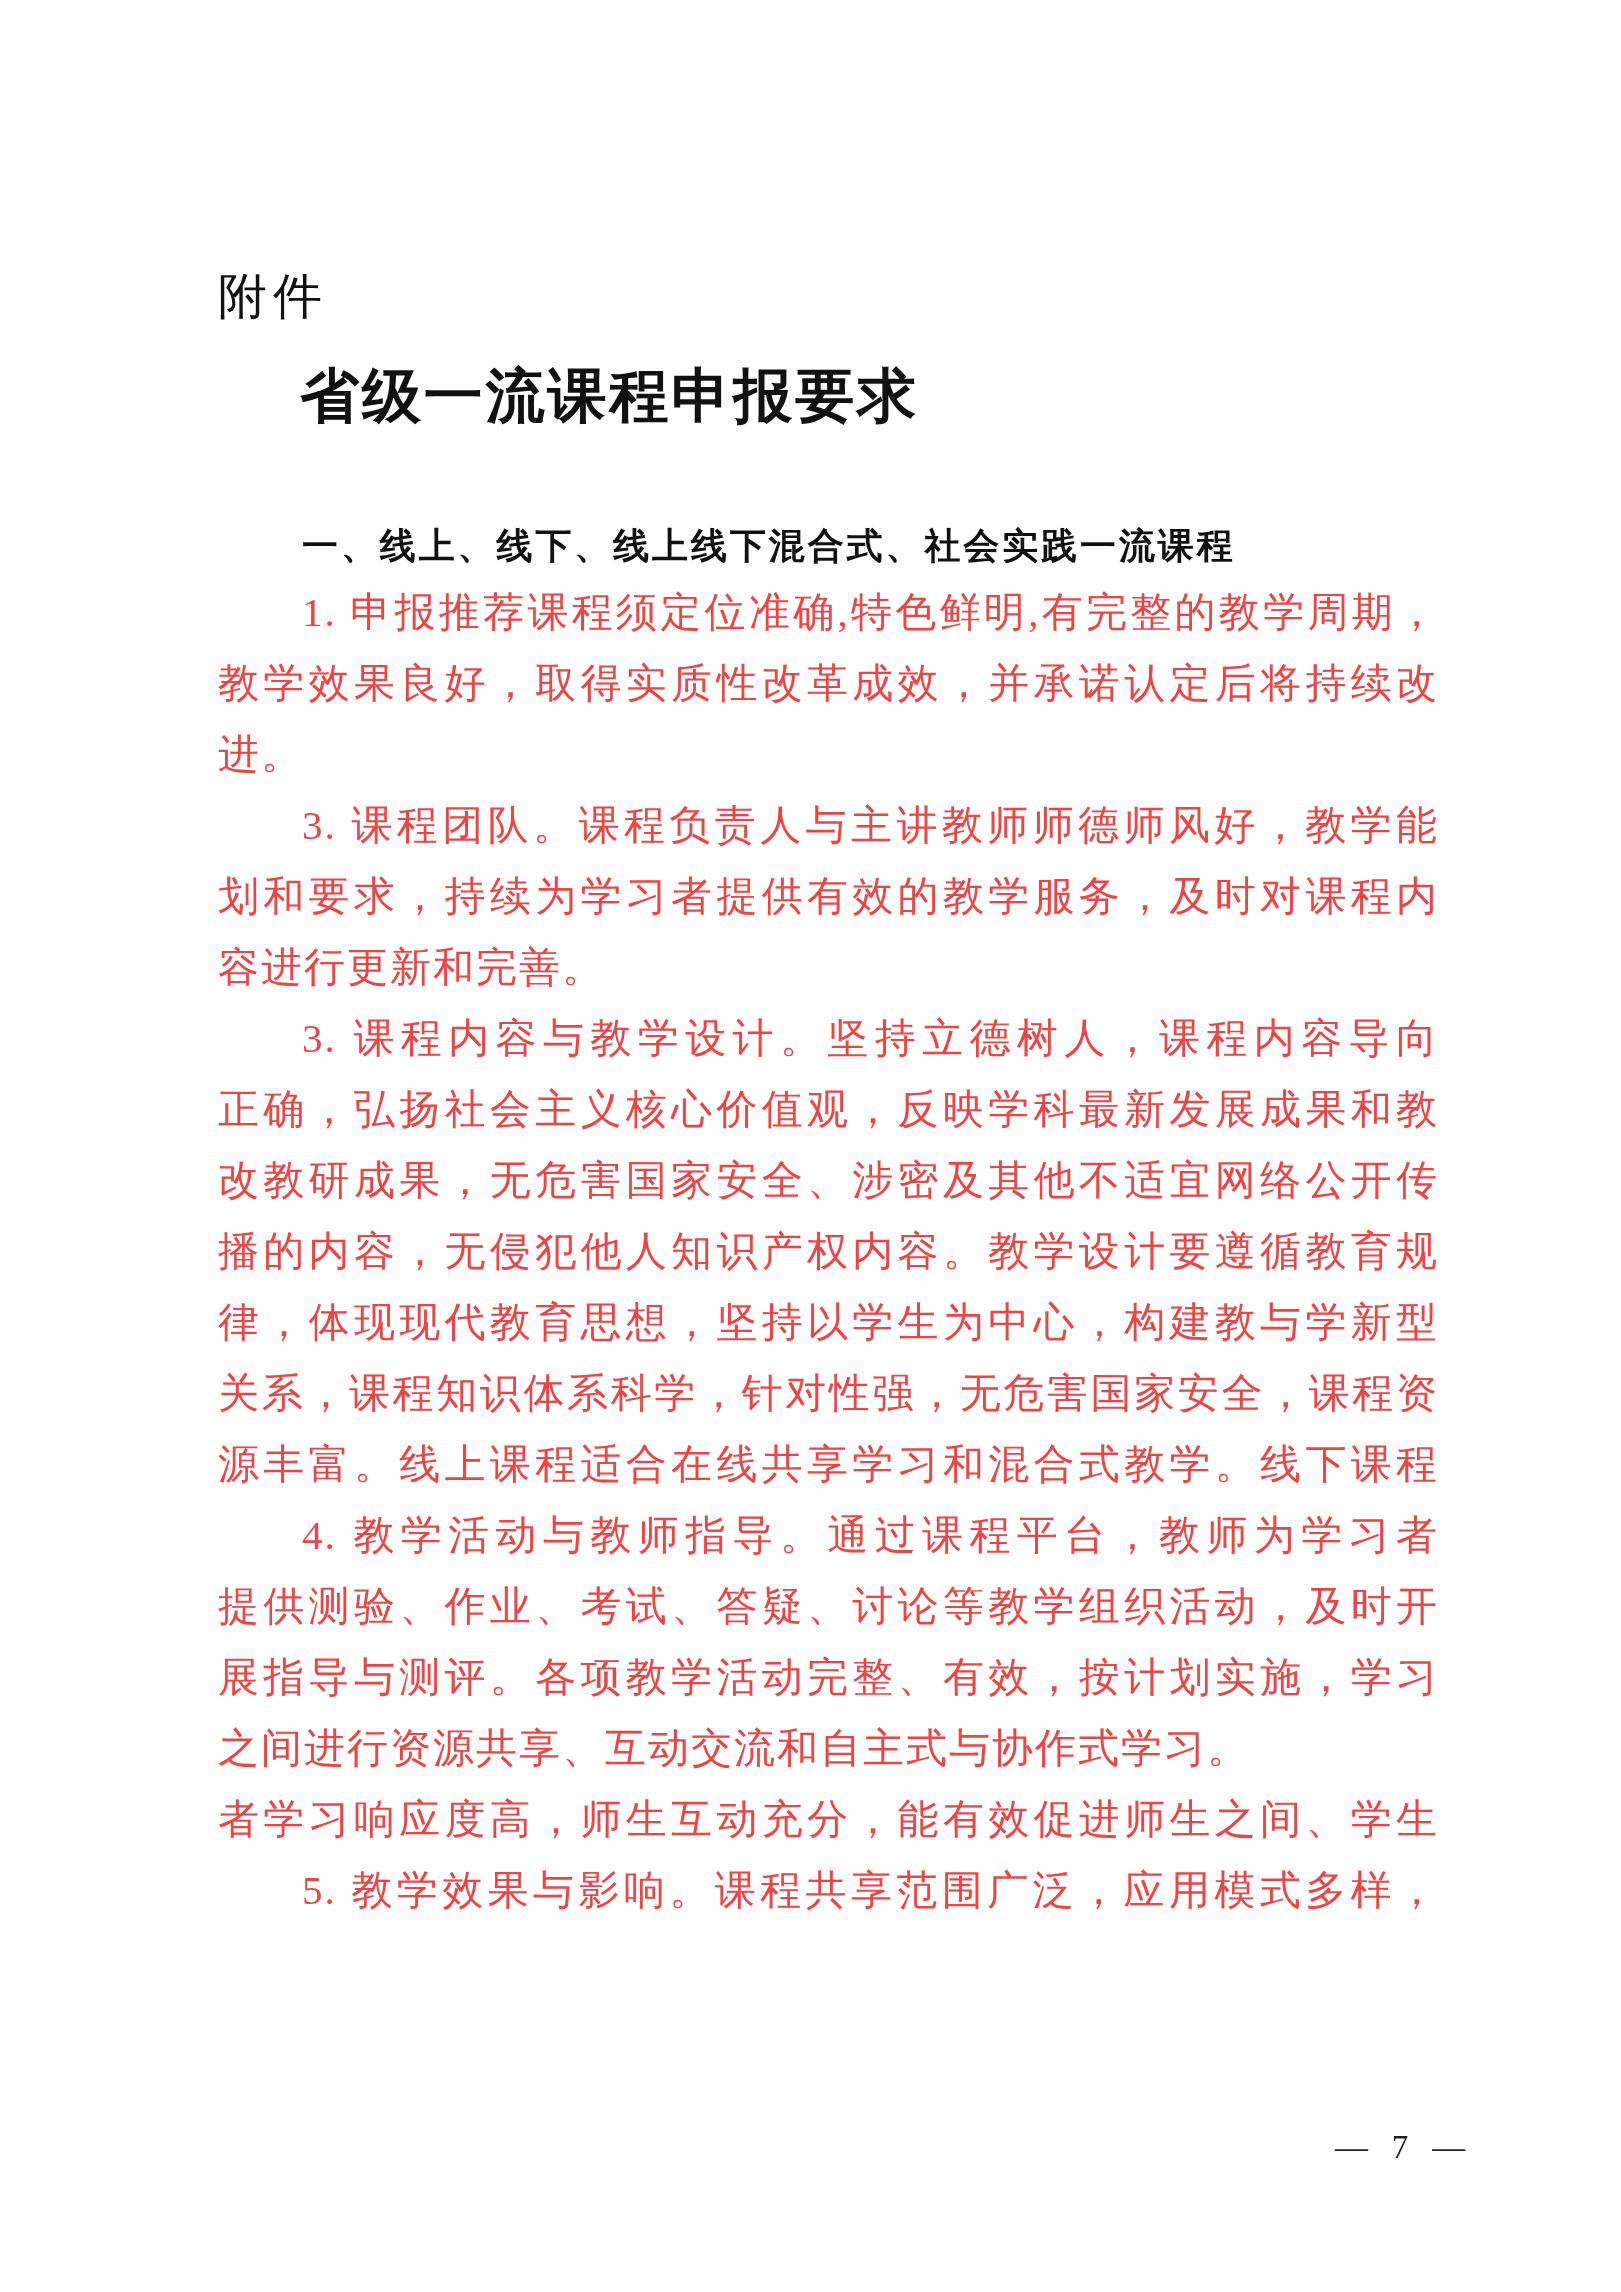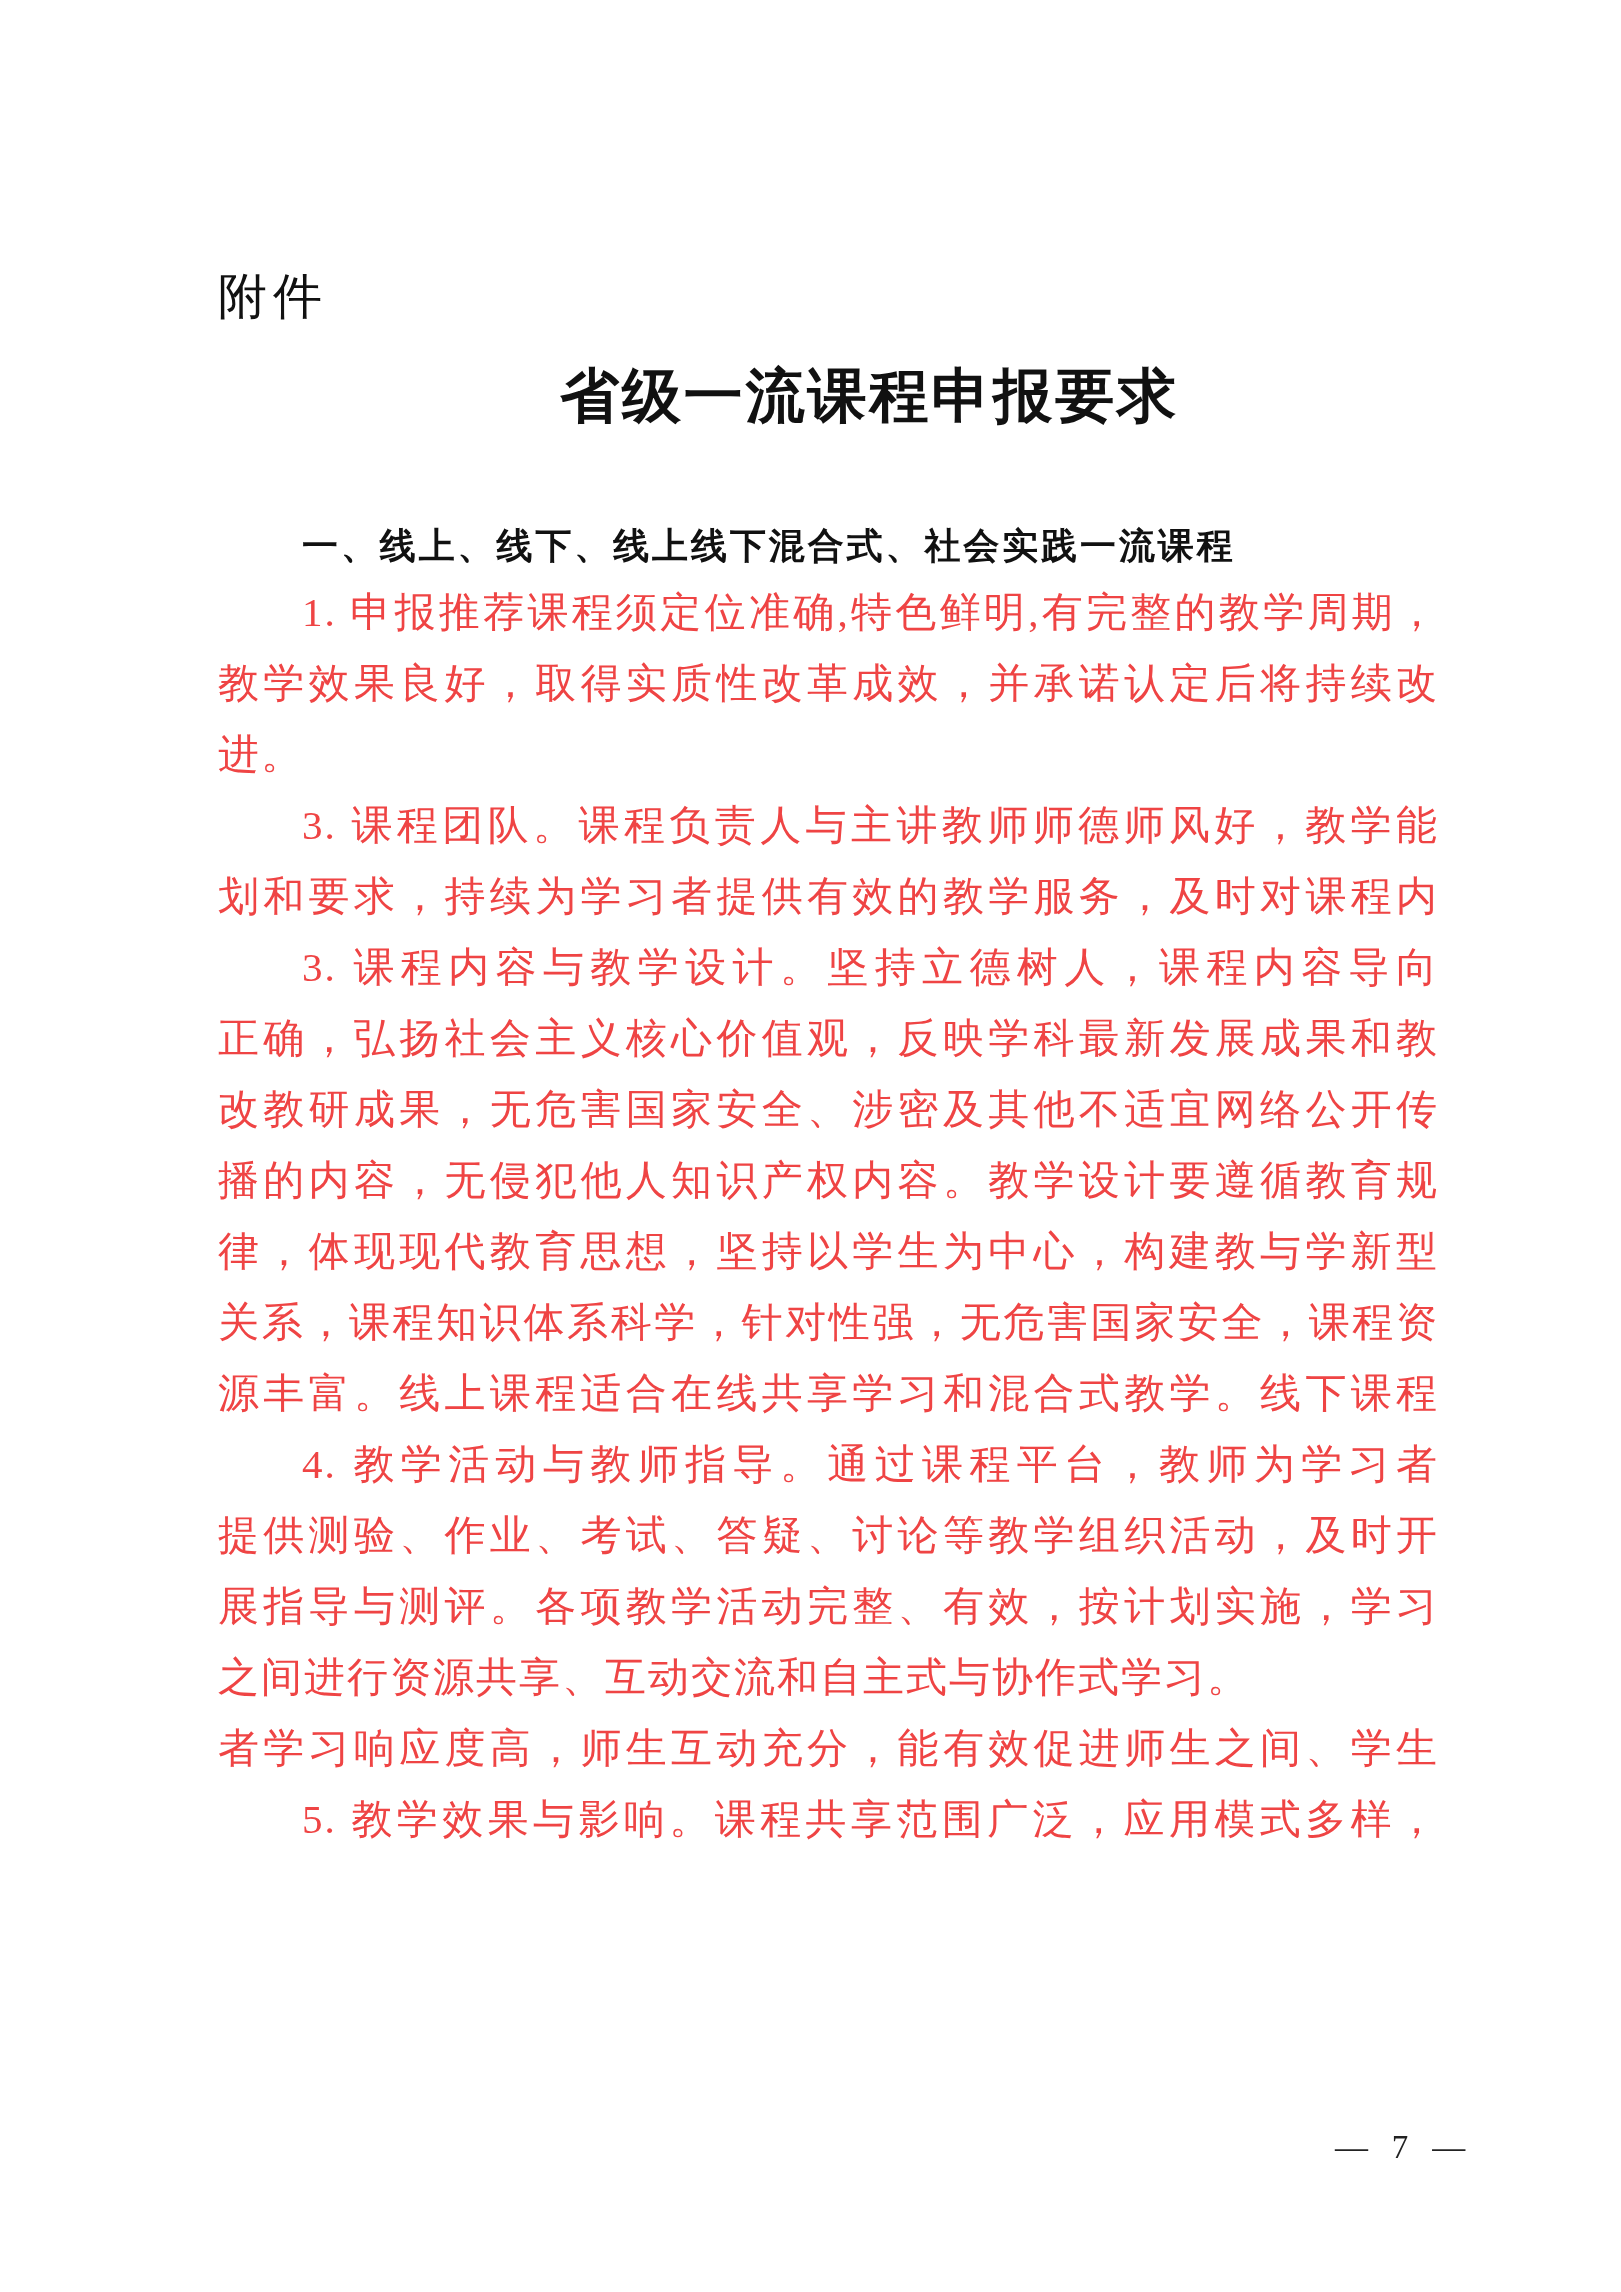--- a/index.html
+++ b/index.html
@@ -25,21 +25,21 @@
     letter-spacing: 5.9px;
     line-height: 55px;
   }
   .doc-title {
     position: absolute;
     left: 218px;
     top: 359px;
     width: 1221px;
     box-sizing: border-box;
     padding-left: 82px;
-    text-align: center;
+    text-align: left;
     font-weight: bold;
     font-size: 59px;
     letter-spacing: 2.9px;
     line-height: 74px;
     font-family: "Liberation Serif", "DejaVu Serif", serif;
   }
   .section-heading {
     position: absolute;
     left: 218px;
     top: 510px;
@@ -95,20 +95,21 @@
   <div class="section-heading">一、线上、线下、线上线下混合式、社会实践一流课程</div>
 
   <div class="body-text">
 
     <div class="line just indent">1. 申报推荐课程须定位准确,特色鲜明,有完整的教学周期，</div>
     <div class="line just">教学效果良好，取得实质性改革成效，并承诺认定后将持续改</div>
     <div class="line">进。</div>
 
     <div class="line just indent">3. 课程团队。课程负责人与主讲教师师德师风好，教学能</div>
     <div class="line just">划和要求，持续为学习者提供有效的教学服务，及时对课程内</div>
+    <div class="line">容进行更新和完善。</div>
 
     <div class="line just indent">3. 课程内容与教学设计。坚持立德树人，课程内容导向</div>
     <div class="line just">正确，弘扬社会主义核心价值观，反映学科最新发展成果和教</div>
     <div class="line just">改教研成果，无危害国家安全、涉密及其他不适宜网络公开传</div>
     <div class="line just">播的内容，无侵犯他人知识产权内容。教学设计要遵循教育规</div>
     <div class="line just">律，体现现代教育思想，坚持以学生为中心，构建教与学新型</div>
     <div class="line just">关系，课程知识体系科学，针对性强，无危害国家安全，课程资</div>
     <div class="line just">源丰富。线上课程适合在线共享学习和混合式教学。线下课程</div>
 
     <div class="line just indent">4. 教学活动与教师指导。通过课程平台，教师为学习者</div>

